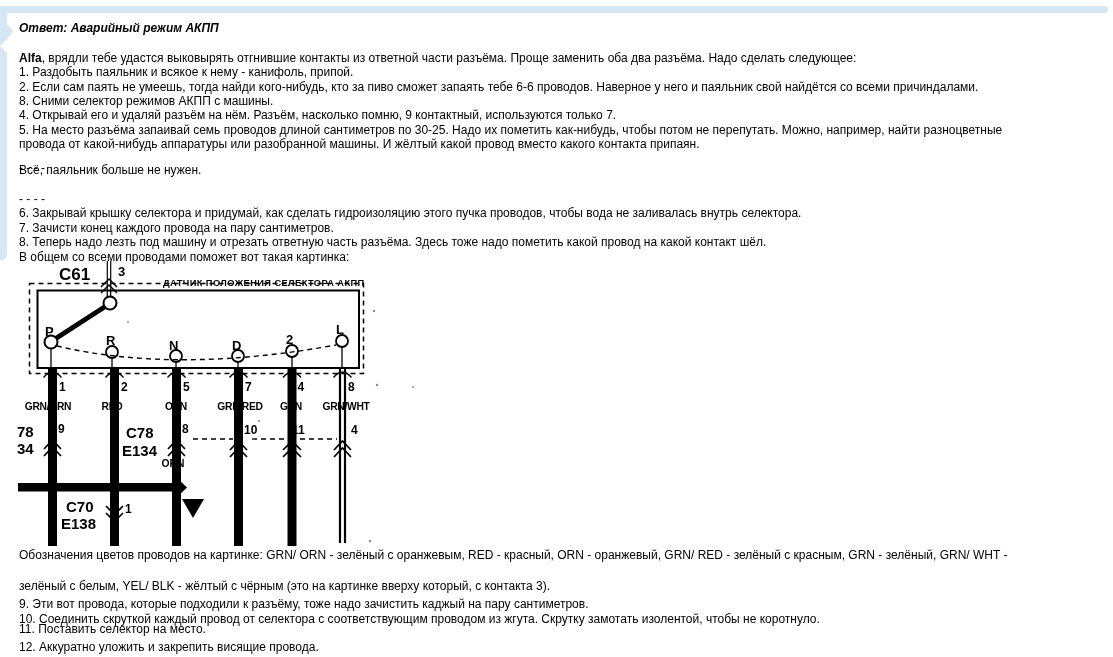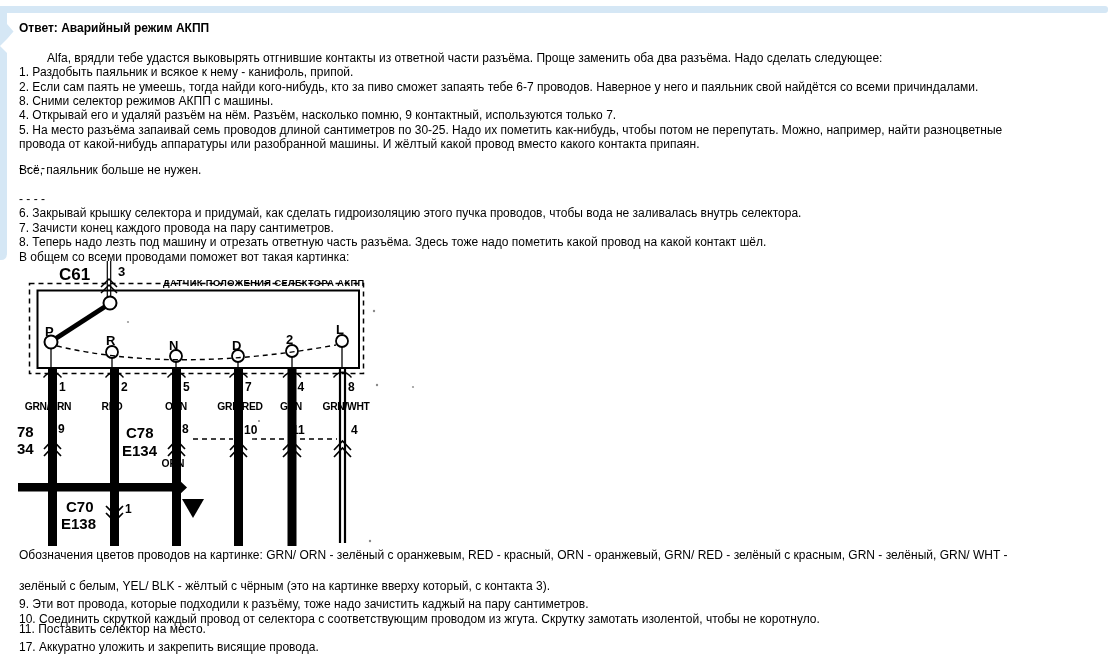--- a/index.html
+++ b/index.html
@@ -10,22 +10,22 @@
   }
   .top-band{
     position:absolute;left:0;top:6px;width:1108px;height:7px;
     border-radius:0 3px 3px 0;
   }
   .left-strip{position:absolute;left:0;top:13px;}
   .ln{
     position:absolute;left:19px;
     font-size:12px;line-height:14px;white-space:nowrap;color:#000;
   }
-  .bold{font-weight:400;margin-left:28px;}
-  .title{font-weight:700;}
+  .bold{font-weight:700;}
+  .title{font-weight:700;font-style:italic;}
   svg text{font-family:"Liberation Sans",sans-serif;fill:#000;}
   svg .bt{font-weight:700;}
   .wire{stroke:#000;}
   .dash{stroke:#000;fill:none;stroke-dasharray:5,4;}
   .thin{stroke:#000;fill:none;}
 </style>
 </head>
 <body>
 
 <div class="top-band" style="background: rgb(213, 231, 245);"></div>
@@ -34,21 +34,21 @@
   <path d="M0,0 H7 V240 Q7,247 1,247 H0 Z" fill="#d5e7f5"></path>
   <polygon points="7,26 7,40 0,33" fill="#ffffff"></polygon>
   <polygon points="7,11 13.5,18.5 7,26" fill="#d5e7f5"></polygon>
 </svg>
 
 <div class="ln title" style="top:21px">Ответ: Аварийный режим АКПП</div>
 
 <div class="ln" style="top:51px"><span class="bold">Alfa</span><span>, врядли тебе удастся выковырять отгнившие контакты из ответной части разъёма. Проще заменить оба два разъёма. Надо сделать следующее:</span></div>
 
 <div class="ln" style="top:65px">1. Раздобыть паяльник и всякое к нему - канифоль, припой.</div>
-<div class="ln" style="top:80px">2. Если сам паять не умеешь, тогда найди кого-нибудь, кто за пиво сможет запаять тебе 6-7 проводов. Наверное у него и паяльник свой найдётся со всеми причиндалами.</div>
+<div class="ln" style="top:80px">2. Если сам паять не умеешь, тогда найди кого-нибудь, кто за пиво сможет запаять тебе 6-6 проводов. Наверное у него и паяльник свой найдётся со всеми причиндалами.</div>
 <div class="ln" style="top:94px">8. Сними селектор режимов АКПП с машины.</div>
 <div class="ln" style="top:108px">4. Открывай его и удаляй разъём на нём. Разъём, насколько помню, 9 контактный, используются только 7.</div>
 <div class="ln" style="top:123px">5. На место разъёма запаивай семь проводов длиной сантиметров по 30-25. Надо их пометить как-нибудь, чтобы потом не перепутать. Можно, например, найти разноцветные</div>
 <div class="ln" style="top:137px">провода от какой-нибудь аппаратуры или разобранной машины. И жёлтый какой провод вместо какого контакта припаян.</div>
 
 <div class="ln" style="top:161px">- - - -</div>
 <div class="ln" style="top:163px">Всё, паяльник больше не нужен.</div>
 <div class="ln" style="top:192px">- - - -</div>
 
 <div class="ln" style="top:206px">6. Закрывай крышку селектора и придумай, как сделать гидроизоляцию этого пучка проводов, чтобы вода не заливалась внутрь селектора.</div>
@@ -173,13 +173,13 @@
   <circle cx="370" cy="541" r="1.2" fill="#8a8a8a"></circle>
   <circle cx="413" cy="387" r="1.1" fill="#9a9a9a"></circle>
 </svg>
 
 <div class="ln" style="top:548px">Обозначения цветов проводов на картинке: GRN/ ORN - зелёный с оранжевым, RED - красный, ORN - оранжевый, GRN/ RED - зелёный с красным, GRN - зелёный, GRN/ WHT -</div>
 <div class="ln" style="top:579px">зелёный с белым, YEL/ BLK - жёлтый с чёрным (это на картинке вверху который, с контакта 3).</div>
 
 <div class="ln" style="top:597px">9. Эти вот провода, которые подходили к разъёму, тоже надо зачистить каджый на пару сантиметров.</div>
 <div class="ln" style="top:612px">10. Соединить скруткой каждый провод от селектора с соответствующим проводом из жгута. Скрутку замотать изолентой, чтобы не коротнуло.</div>
 <div class="ln" style="top:622px">11. Поставить селектор на место.</div>
-<div class="ln" style="top:640px">17. Аккуратно уложить и закрепить висящие провода.</div>
+<div class="ln" style="top:640px">12. Аккуратно уложить и закрепить висящие провода.</div>
 
 </body></html>

